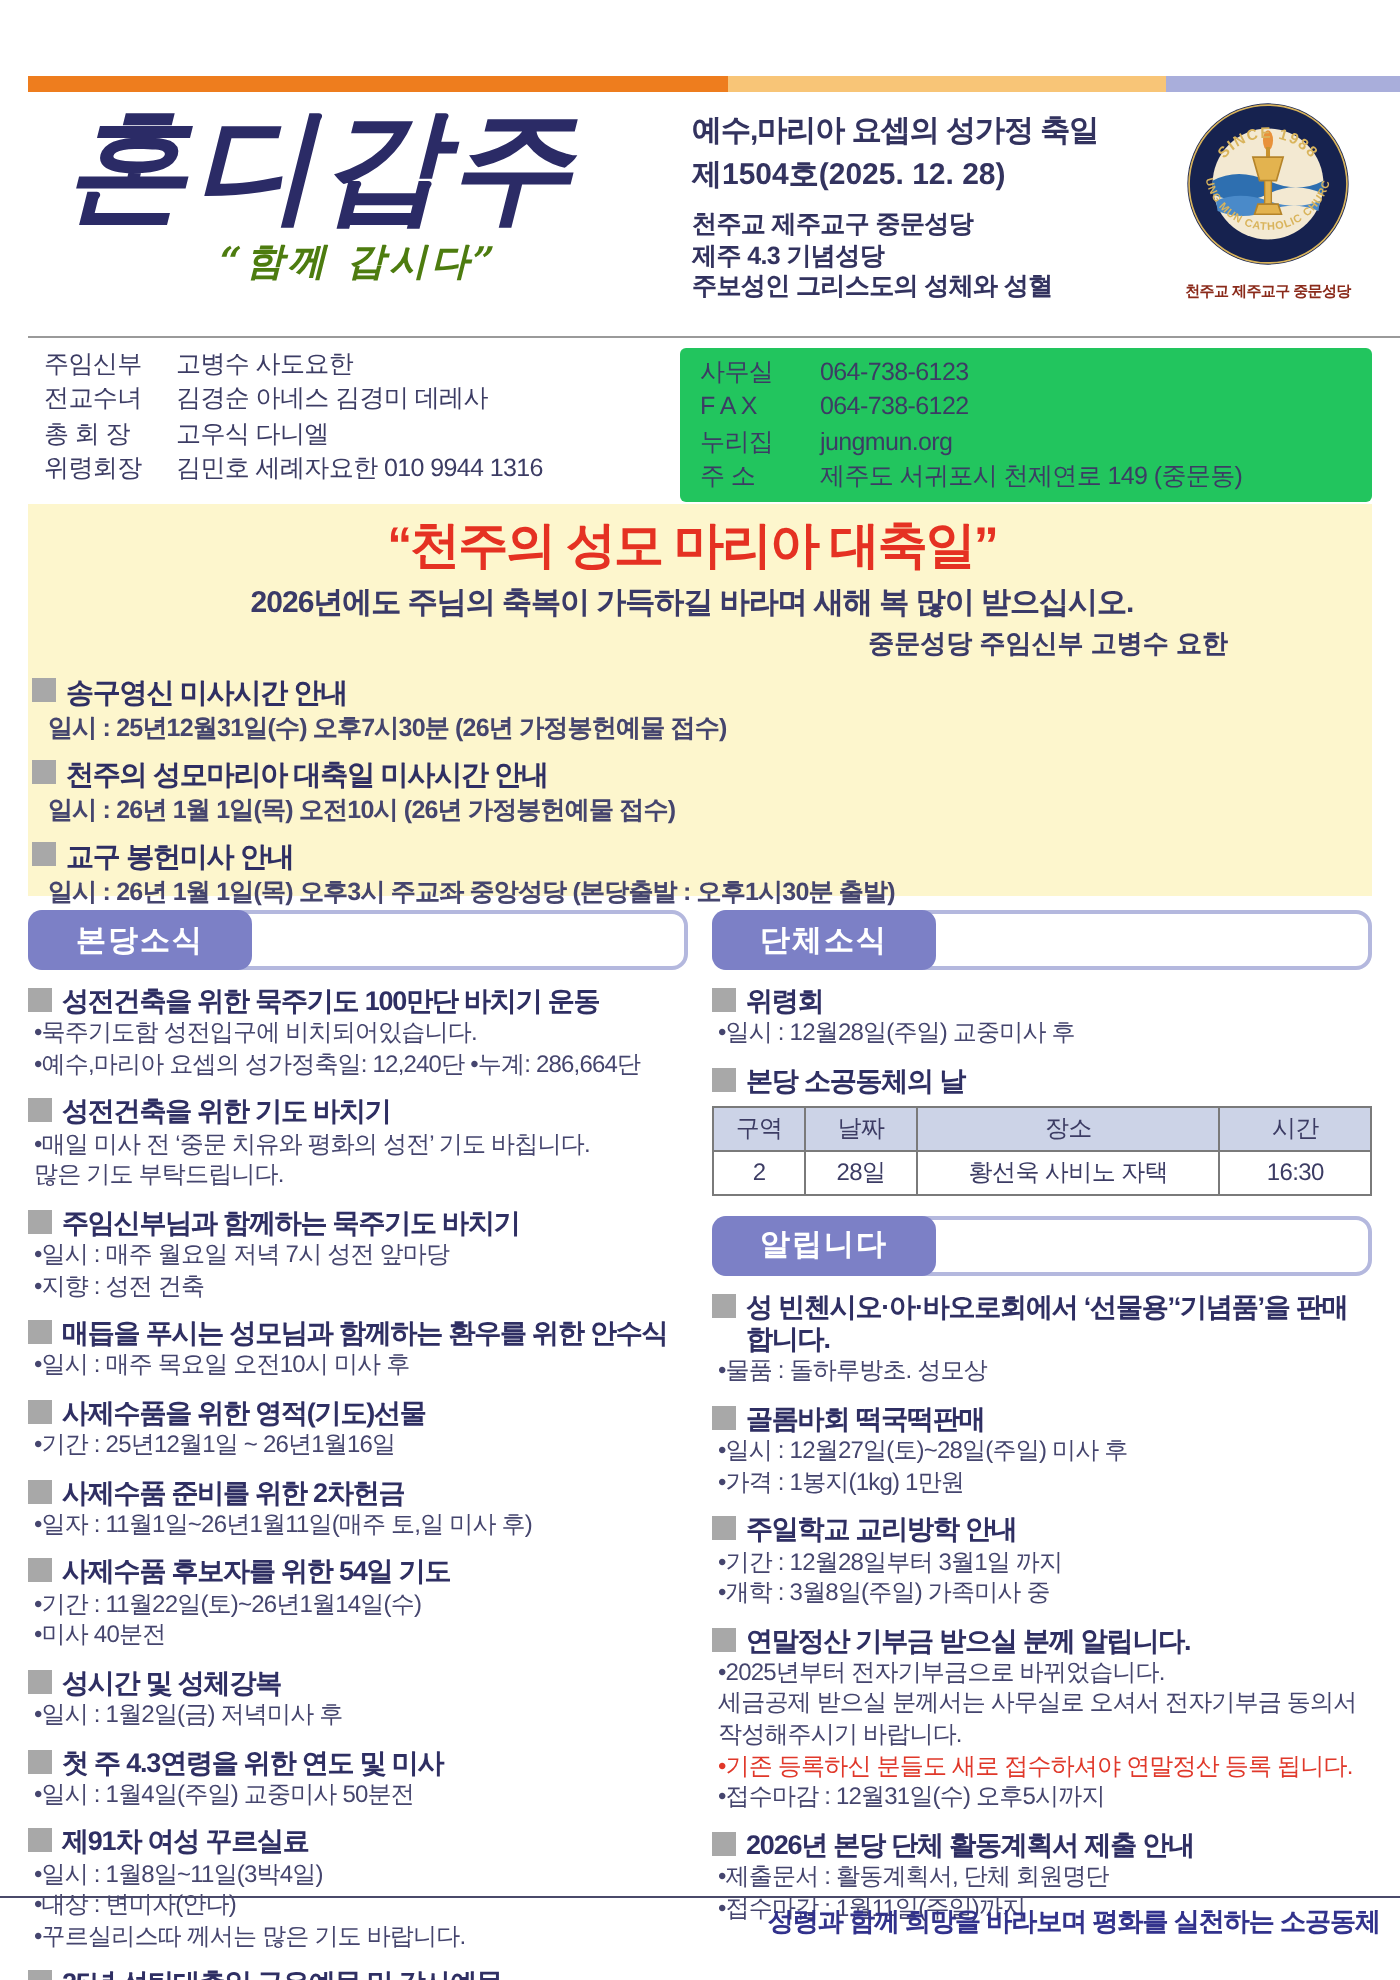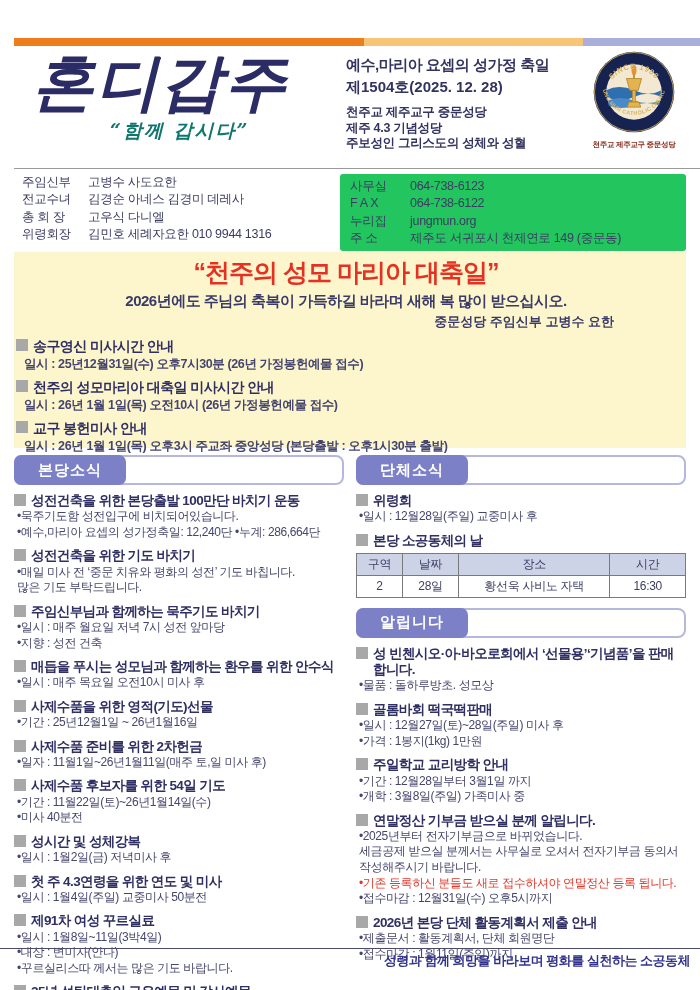--- a/index.html
+++ b/index.html
@@ -18,21 +18,21 @@
   
   .masthead { position:absolute; top:50px; left:14px; right:14px; height:116px; }
   .calli { position:absolute; left:18px; top:2px; }
   .calli-title {
     font-family:"DejaVu Serif", serif; font-weight:900; font-style:italic;
     font-size:62px; line-height:1; color:#2b2b66; letter-spacing:2px;
   }
   .calli-slogan {
     position:absolute; left:78px; top:66px;
     font-family:"DejaVu Serif", serif; font-weight:bold; font-style:italic;
-    font-size:19px; color:#0f766e; letter-spacing:2px;
+    font-size:19px; color:#4d7c0f; letter-spacing:2px;
   }
   .issue-block { position:absolute; left:332px; top:6px; width:250px; }
   .issue-feast { font-size:15px; font-weight:bold; color:#33335f; letter-spacing:-0.5px; }
   .issue-number { font-size:15px; font-weight:bold; color:#33335f; margin-top:3px; }
   .issue-church { margin-top:8px; font-size:12.5px; font-weight:bold; color:#33335f; line-height:1.25; letter-spacing:-0.3px; }
   .badge-wrap { position:absolute; right:6px; top:0; width:92px; text-align:center; }
   .badge-caption { font-size:7.5px; font-weight:bold; color:#8a2a1a; margin-top:2px; letter-spacing:-0.3px; }
 
   .rule-thin { position:absolute; left:14px; right:0; top:168px; border-top:1px solid #9a9a9a; }
 
@@ -227,21 +227,21 @@
   <div class="columns">
 
     <div class="col-left">
       <div class="sec-header">
         <span class="sec-label">본당소식</span>
       </div>
 
       <div class="notice">
         <div class="n-title">
           <span class="sq"></span>
-          <span>성전건축을 위한 본당출발 100만단 바치기 운동</span>
+          <span>성전건축을 위한 묵주기도 100만단 바치기 운동</span>
         </div>
         <div class="n-line">•묵주기도함 성전입구에 비치되어있습니다.</div>
         <div class="n-line">•예수,마리아 요셉의 성가정축일: 12,240단 •누계: 286,664단</div>
       </div>
 
       <div class="notice">
         <div class="n-title">
           <span class="sq"></span>
           <span>성전건축을 위한 기도 바치기</span>
         </div>

